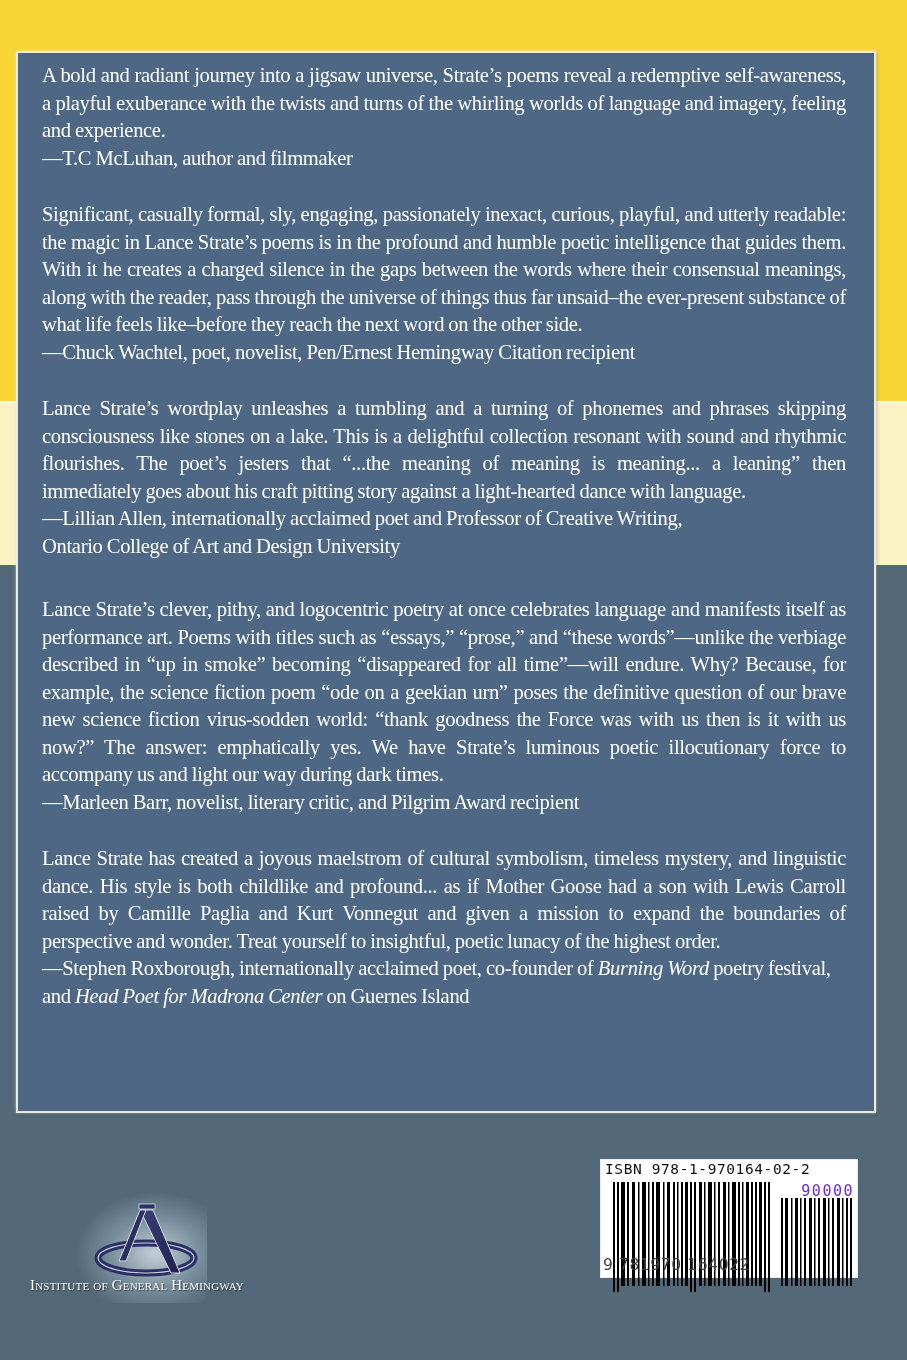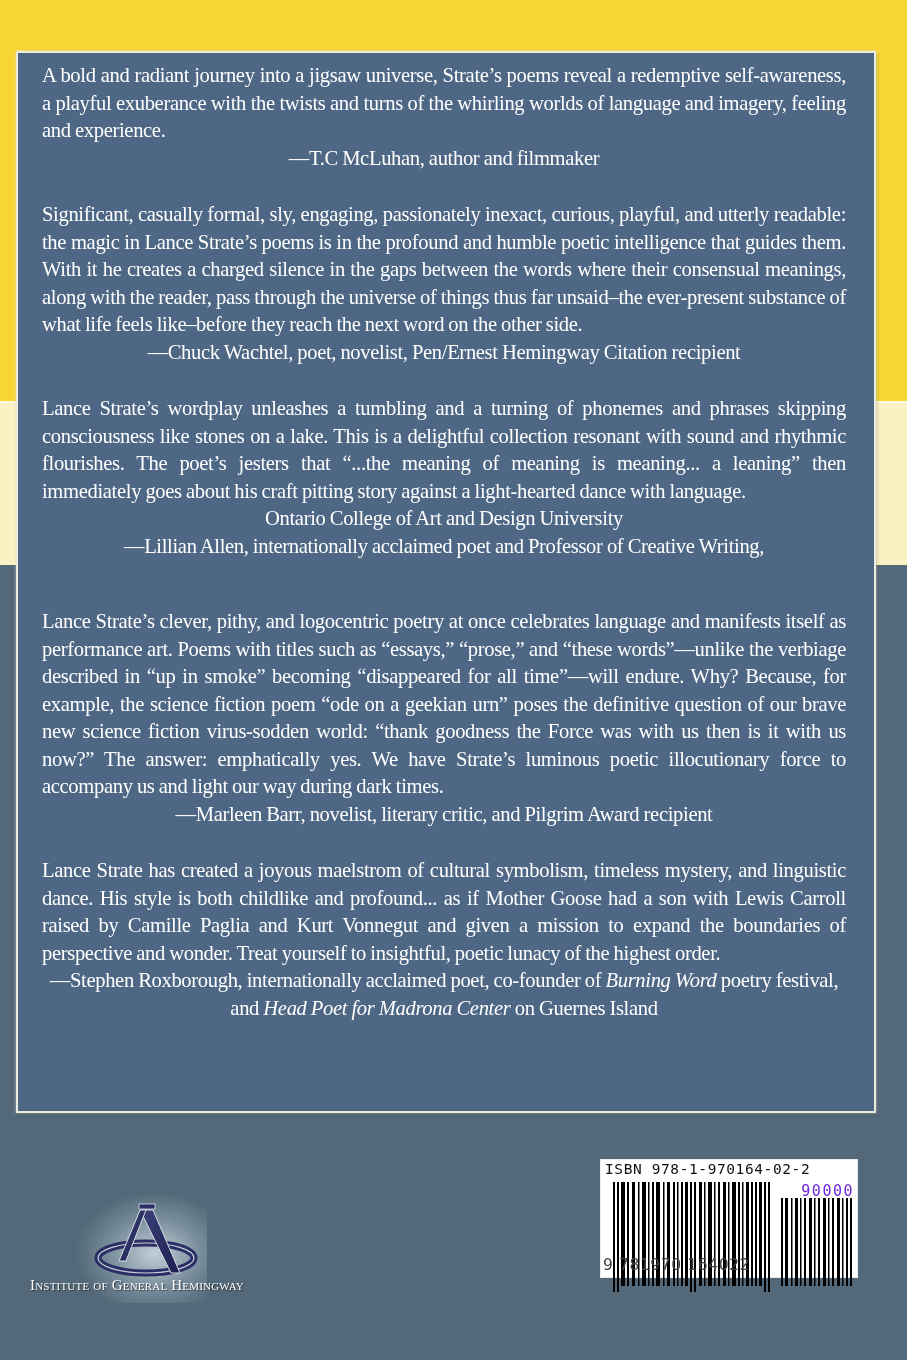--- a/index.html
+++ b/index.html
@@ -22,21 +22,21 @@
       padding: 9px 28px 0 24px;
       color: #ffffff;
     }
     .quote { margin: 0 0 29px 0; }
     .quote p {
       margin: 0; font-size: 20.6px; line-height: 27.5px; text-align: justify;
       text-align-last: left; letter-spacing: -0.35px; word-spacing: -0.5px;
       font-stretch: condensed;
     }
     .attr {
-      margin: 0; font-size: 20.6px; line-height: 27.5px; text-align: center;
+      margin: 0; font-size: 20.6px; line-height: 27.5px; text-align: left;
       letter-spacing: -0.35px; word-spacing: -0.5px;
     }
     .attr i { font-style: italic; }
 
     .logo { position: absolute; left: 22px; top: 1185px; width: 180px; height: 120px; }
     .logo-glow {
       position: absolute; left: 55px; top: 8px; width: 130px; height: 110px;
       background: radial-gradient(ellipse at 60% 55%, rgba(215,225,232,0.85) 0%, rgba(170,190,200,0.45) 40%, rgba(83,105,121,0) 72%);
     }
     .logo svg { position: absolute; left: 0; top: 0; }
@@ -79,24 +79,24 @@
   <div class="quote">
     <p>A bold and radiant journey into a jigsaw universe, Strate’s poems reveal a redemptive self-awareness, a playful exuberance with the twists and turns of the whirling worlds of language and imagery, feeling and experience.</p>
     <div class="attr">—T.C McLuhan, author and filmmaker</div>
   </div>
 
   <div class="quote">
     <p>Significant, casually formal, sly, engaging, passionately inexact, curious, playful, and utterly readable: the magic in Lance Strate’s poems is in the profound and humble poetic intelligence that guides them. With it he creates a charged silence in the gaps between the words where their consensual meanings, along with the reader, pass through the universe of things thus far unsaid–the ever-present substance of what life feels like–before they reach the next word on the other side.</p>
     <div class="attr">—Chuck Wachtel, poet, novelist, Pen/Ernest Hemingway Citation recipient</div>
   </div>
 
-  <div class="quote" style="margin-bottom:48px;">
+  <div class="quote" style="margin-bottom:36px;">
     <p>Lance Strate’s wordplay unleashes a tumbling and a turning of phonemes and phrases skipping consciousness like stones on a lake. This is a delightful collection resonant with sound and rhythmic flourishes. The poet’s jesters that “...the meaning of meaning is meaning... a leaning” then immediately goes about his craft pitting story against a light-hearted dance with language.</p>
+    <div class="attr">—Lillian Allen, internationally acclaimed poet and Professor of Creative Writing,</div>
     <div class="attr">Ontario College of Art and Design University</div>
-    <div class="attr">—Lillian Allen, internationally acclaimed poet and Professor of Creative Writing,</div>
   </div>
 
   <div class="quote">
     <p>Lance Strate’s clever, pithy, and logocentric poetry at once celebrates language and manifests itself as performance art. Poems with titles such as “essays,” “prose,” and “these words”—unlike the verbiage described in “up in smoke” becoming “disappeared for all time”—will endure. Why? Because, for example, the science fiction poem “ode on a geekian urn” poses the definitive question of our brave new science fiction virus-sodden world: “thank goodness the Force was with us then is it with us now?” The answer: emphatically yes. We have Strate’s luminous poetic illocutionary force to accompany us and light our way during dark times.</p>
     <div class="attr">—Marleen Barr, novelist, literary critic, and Pilgrim Award recipient</div>
   </div>
 
   <div class="quote">
     <p>Lance Strate has created a joyous maelstrom of cultural symbolism, timeless mystery, and linguistic dance. His style is both childlike and profound... as if Mother Goose had a son with Lewis Carroll raised by Camille Paglia and Kurt Vonnegut and given a mission to expand the boundaries of perspective and wonder. Treat yourself to insightful, poetic lunacy of the highest order.</p>
     <div class="attr"><span>—Stephen Roxborough, internationally acclaimed poet, co-founder of </span><i>Burning Word</i><span> poetry festival, and </span><i>Head Poet for Madrona Center</i><span> on Guernes Island</span></div>

